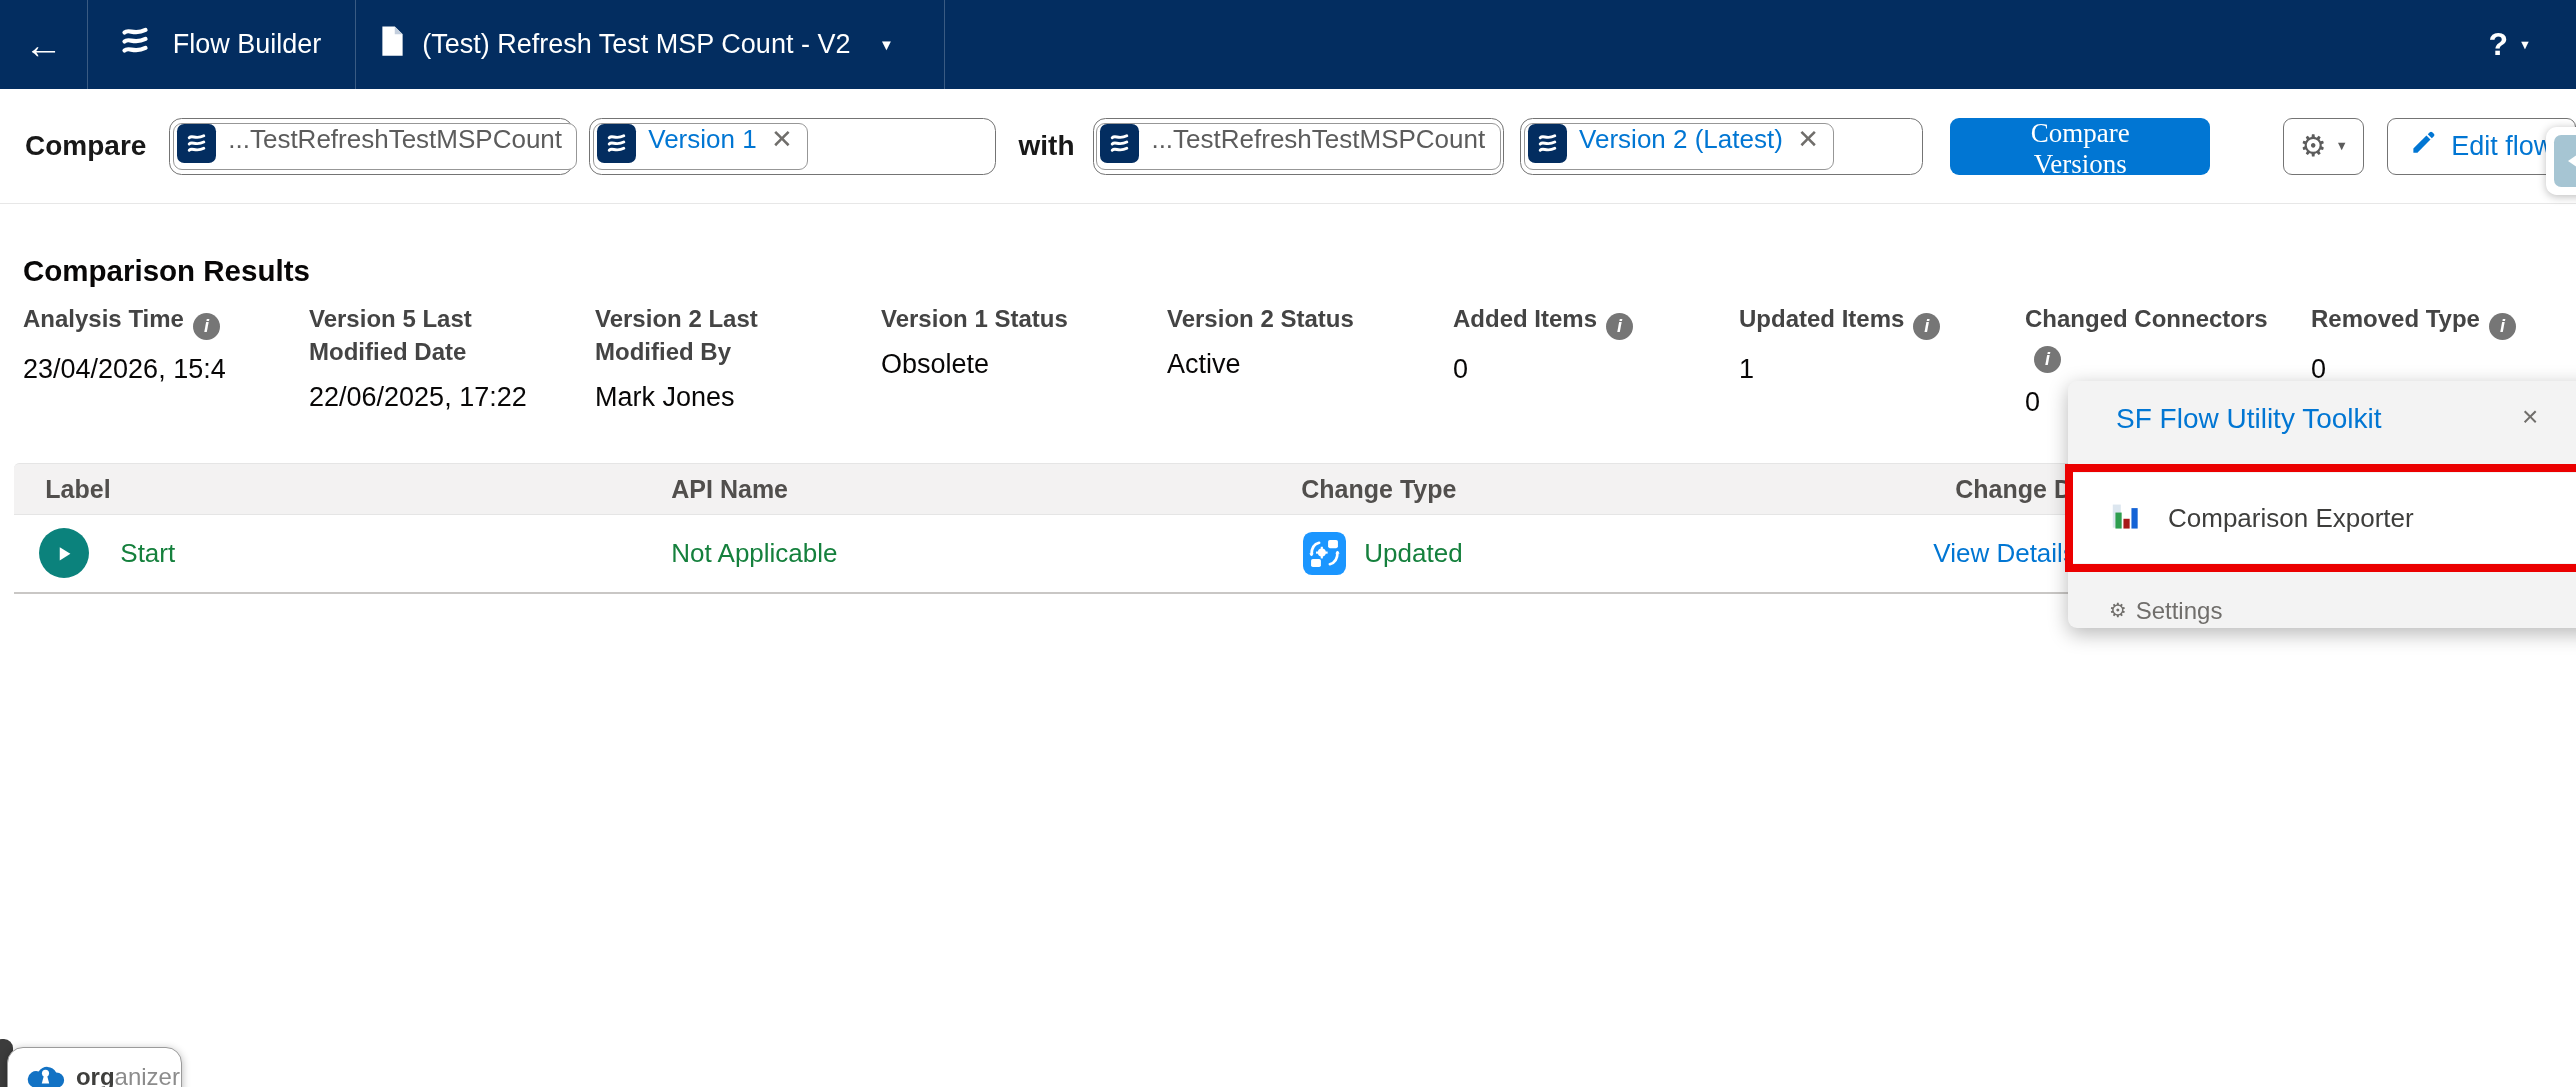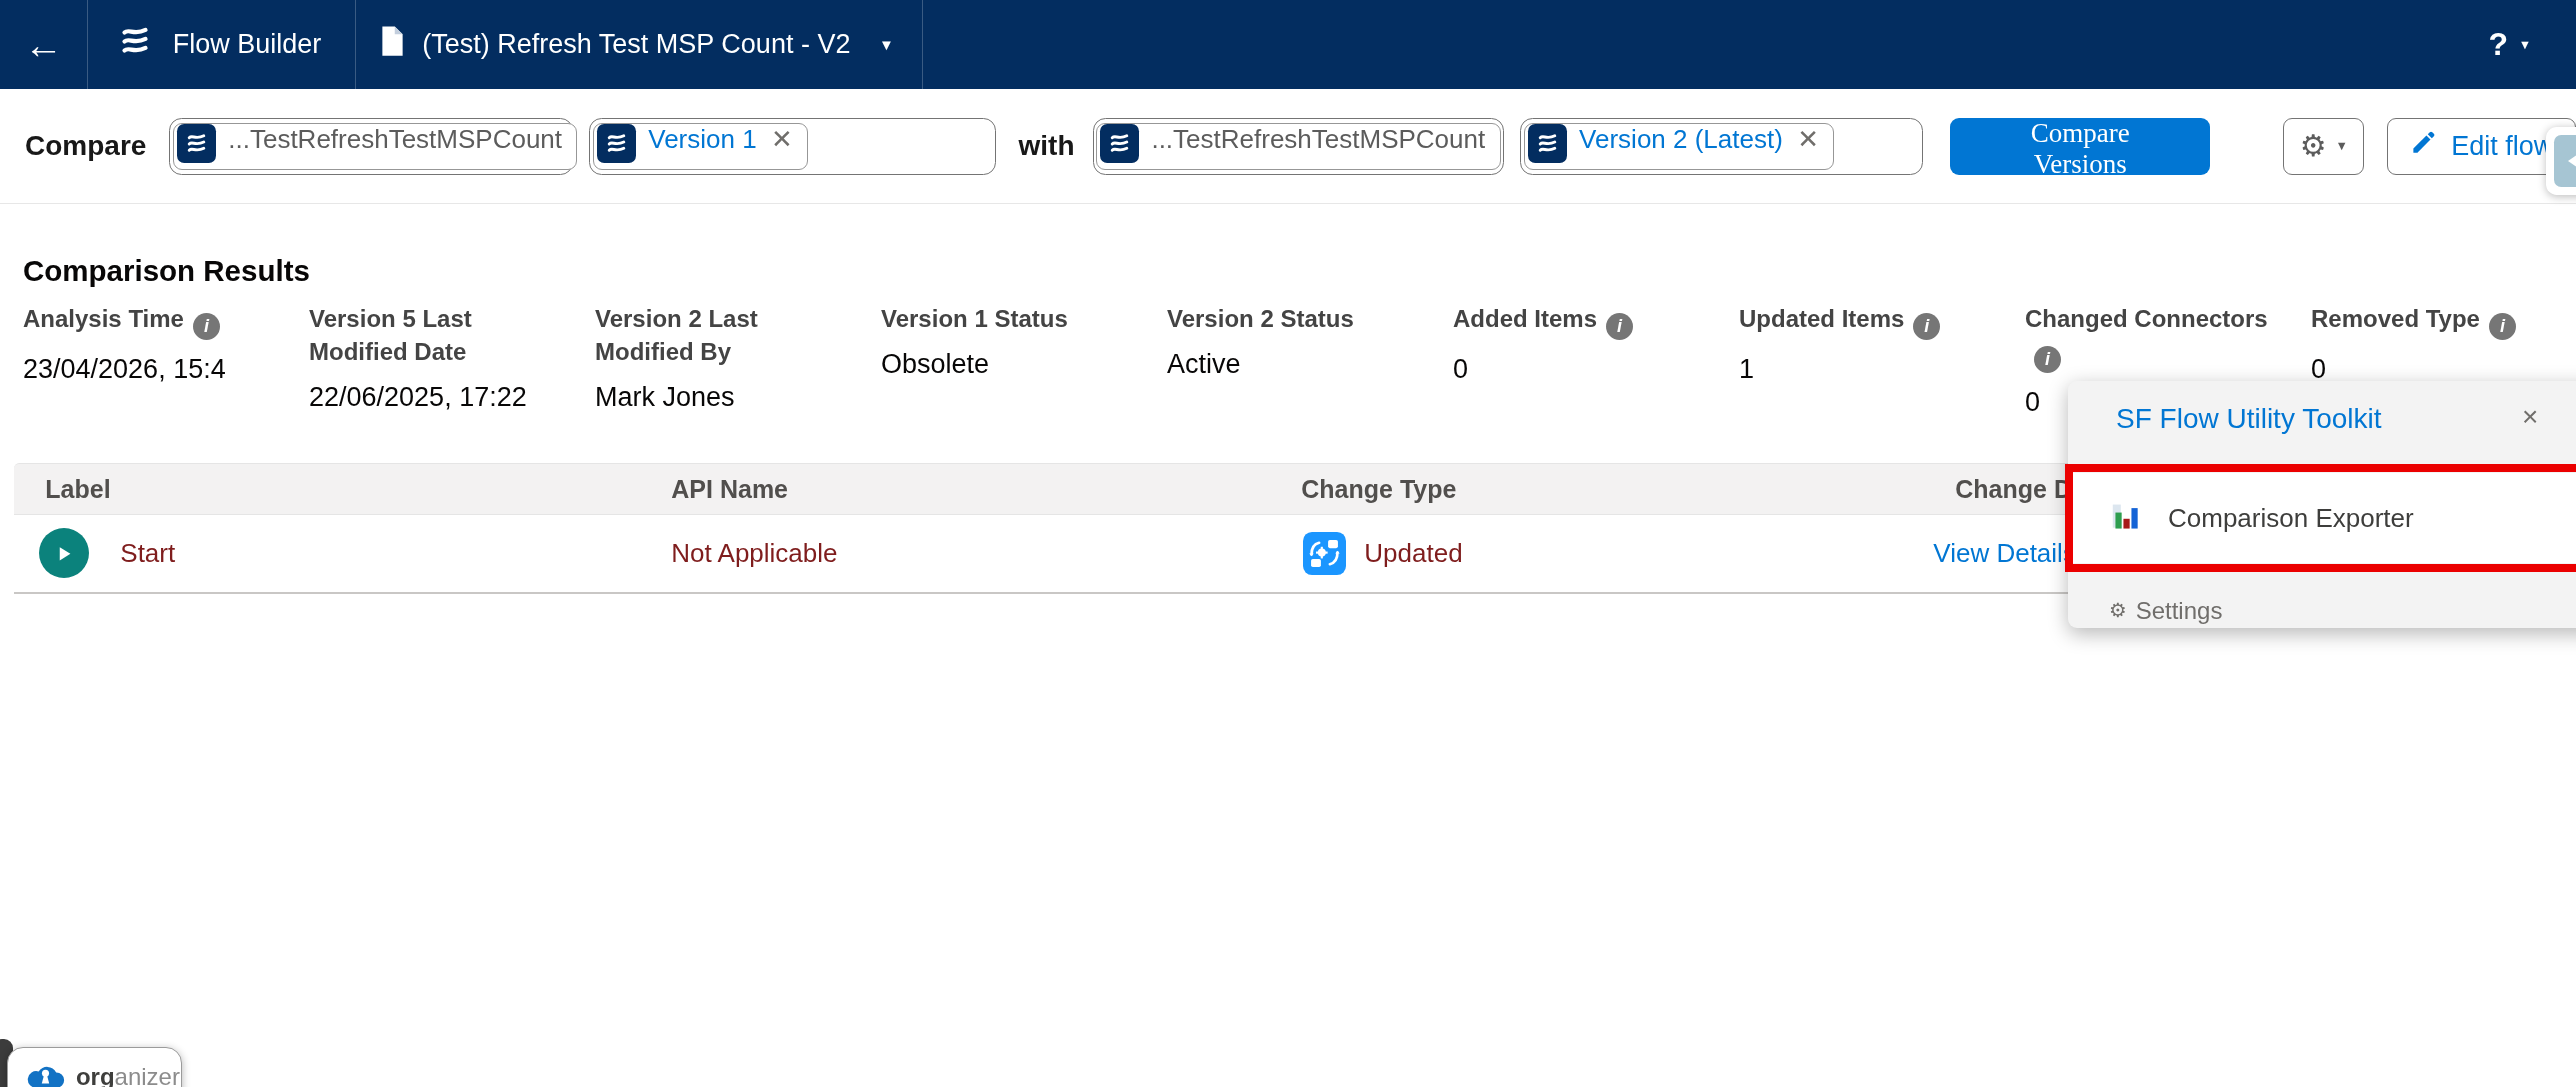--- a/index.html
+++ b/index.html
@@ -7,21 +7,21 @@
        font-family:"Liberation Sans",sans-serif;color:#181818;}
   .screen{position:relative;width:2576px;height:1088px;overflow:hidden;}
 
   
   .navbar{position:absolute;top:0;left:0;right:0;height:89px;background:#032D60;
           display:flex;align-items:stretch;color:#fff;z-index:20;}
   .nav-back{width:87px;display:flex;align-items:center;justify-content:center;
             border-right:1.8px solid rgba(255,255,255,.22);cursor:pointer;font-size:39px;font-weight:400;}
   .nav-app{display:flex;align-items:center;gap:19.7px;padding:0 34px 0 29px;
            border-right:1.8px solid rgba(255,255,255,.22);font-size:27px;}
-  .nav-tab{display:flex;align-items:center;gap:16px;padding:0 28px 0 23px;
+  .nav-tab{display:flex;align-items:center;gap:16px;padding:0 50px 0 23px;
            border-right:1.8px solid rgba(255,255,255,.22);font-size:27px;cursor:pointer;}
   .nav-caret{font-size:15px;margin-left:12.5px;}
   .nav-help{margin-left:auto;display:flex;align-items:center;gap:10.7px;padding-right:45px;cursor:pointer;}
   .help-q{font-size:32px;font-weight:700;}
   .help-caret{font-size:12.5px;}
 
   
   .compare-bar{position:absolute;top:89px;left:0;right:0;height:114px;background:#fff;
                border-bottom:1.8px solid #E7E7E7;display:flex;align-items:center;z-index:4;}
   .compare-label{margin-left:25px;font-weight:700;font-size:28px;color:#181818;}
@@ -72,21 +72,21 @@
 
   
   .table{position:absolute;left:14.3px;right:21.5px;top:463px;z-index:2;}
   .thead{height:50px;background:#F3F2F2;border-top:1.8px solid #E5E5E5;border-bottom:1.8px solid #E5E5E5;
          position:relative;border-radius:5.4px 5.4px 0 0;}
   .th{position:absolute;top:0;height:50px;display:flex;align-items:center;
       font-size:25px;font-weight:700;color:#514F4D;white-space:nowrap;}
   .th1{left:31px;} .th2{left:657px;} .th3{left:1287px;} .th4{left:1941px;}
   .trow{height:77px;background:#fff;border-bottom:2.7px solid #C9C7C5;position:relative;}
   .cell{position:absolute;top:0;height:77px;display:flex;align-items:center;
-        font-size:26px;color:#7f1d1d;white-space:nowrap;}
+        font-size:26px;color:#15803d;white-space:nowrap;}
   .cell-label{left:106px;} .cell-api{left:657px;} .cell-type{left:1350px;}
   .cell-details{left:1919px;color:#0176D3;cursor:pointer;}
   .start-icon{position:absolute;left:25px;top:13.4px;width:50px;height:50px;border-radius:50%;
               background:#0B827C;display:flex;align-items:center;justify-content:center;}
   .updated-icon{position:absolute;left:1289px;top:17px;}
 
   
   .popup{position:absolute;left:2068px;top:381px;width:537px;height:247px;background:#F3F3F3;
          border-radius:9px;box-shadow:0 5.4px 19.7px rgba(0,0,0,.28);z-index:10;}
   .popup-title{position:absolute;left:48px;top:21.5px;font-size:28px;color:#0176D3;}

